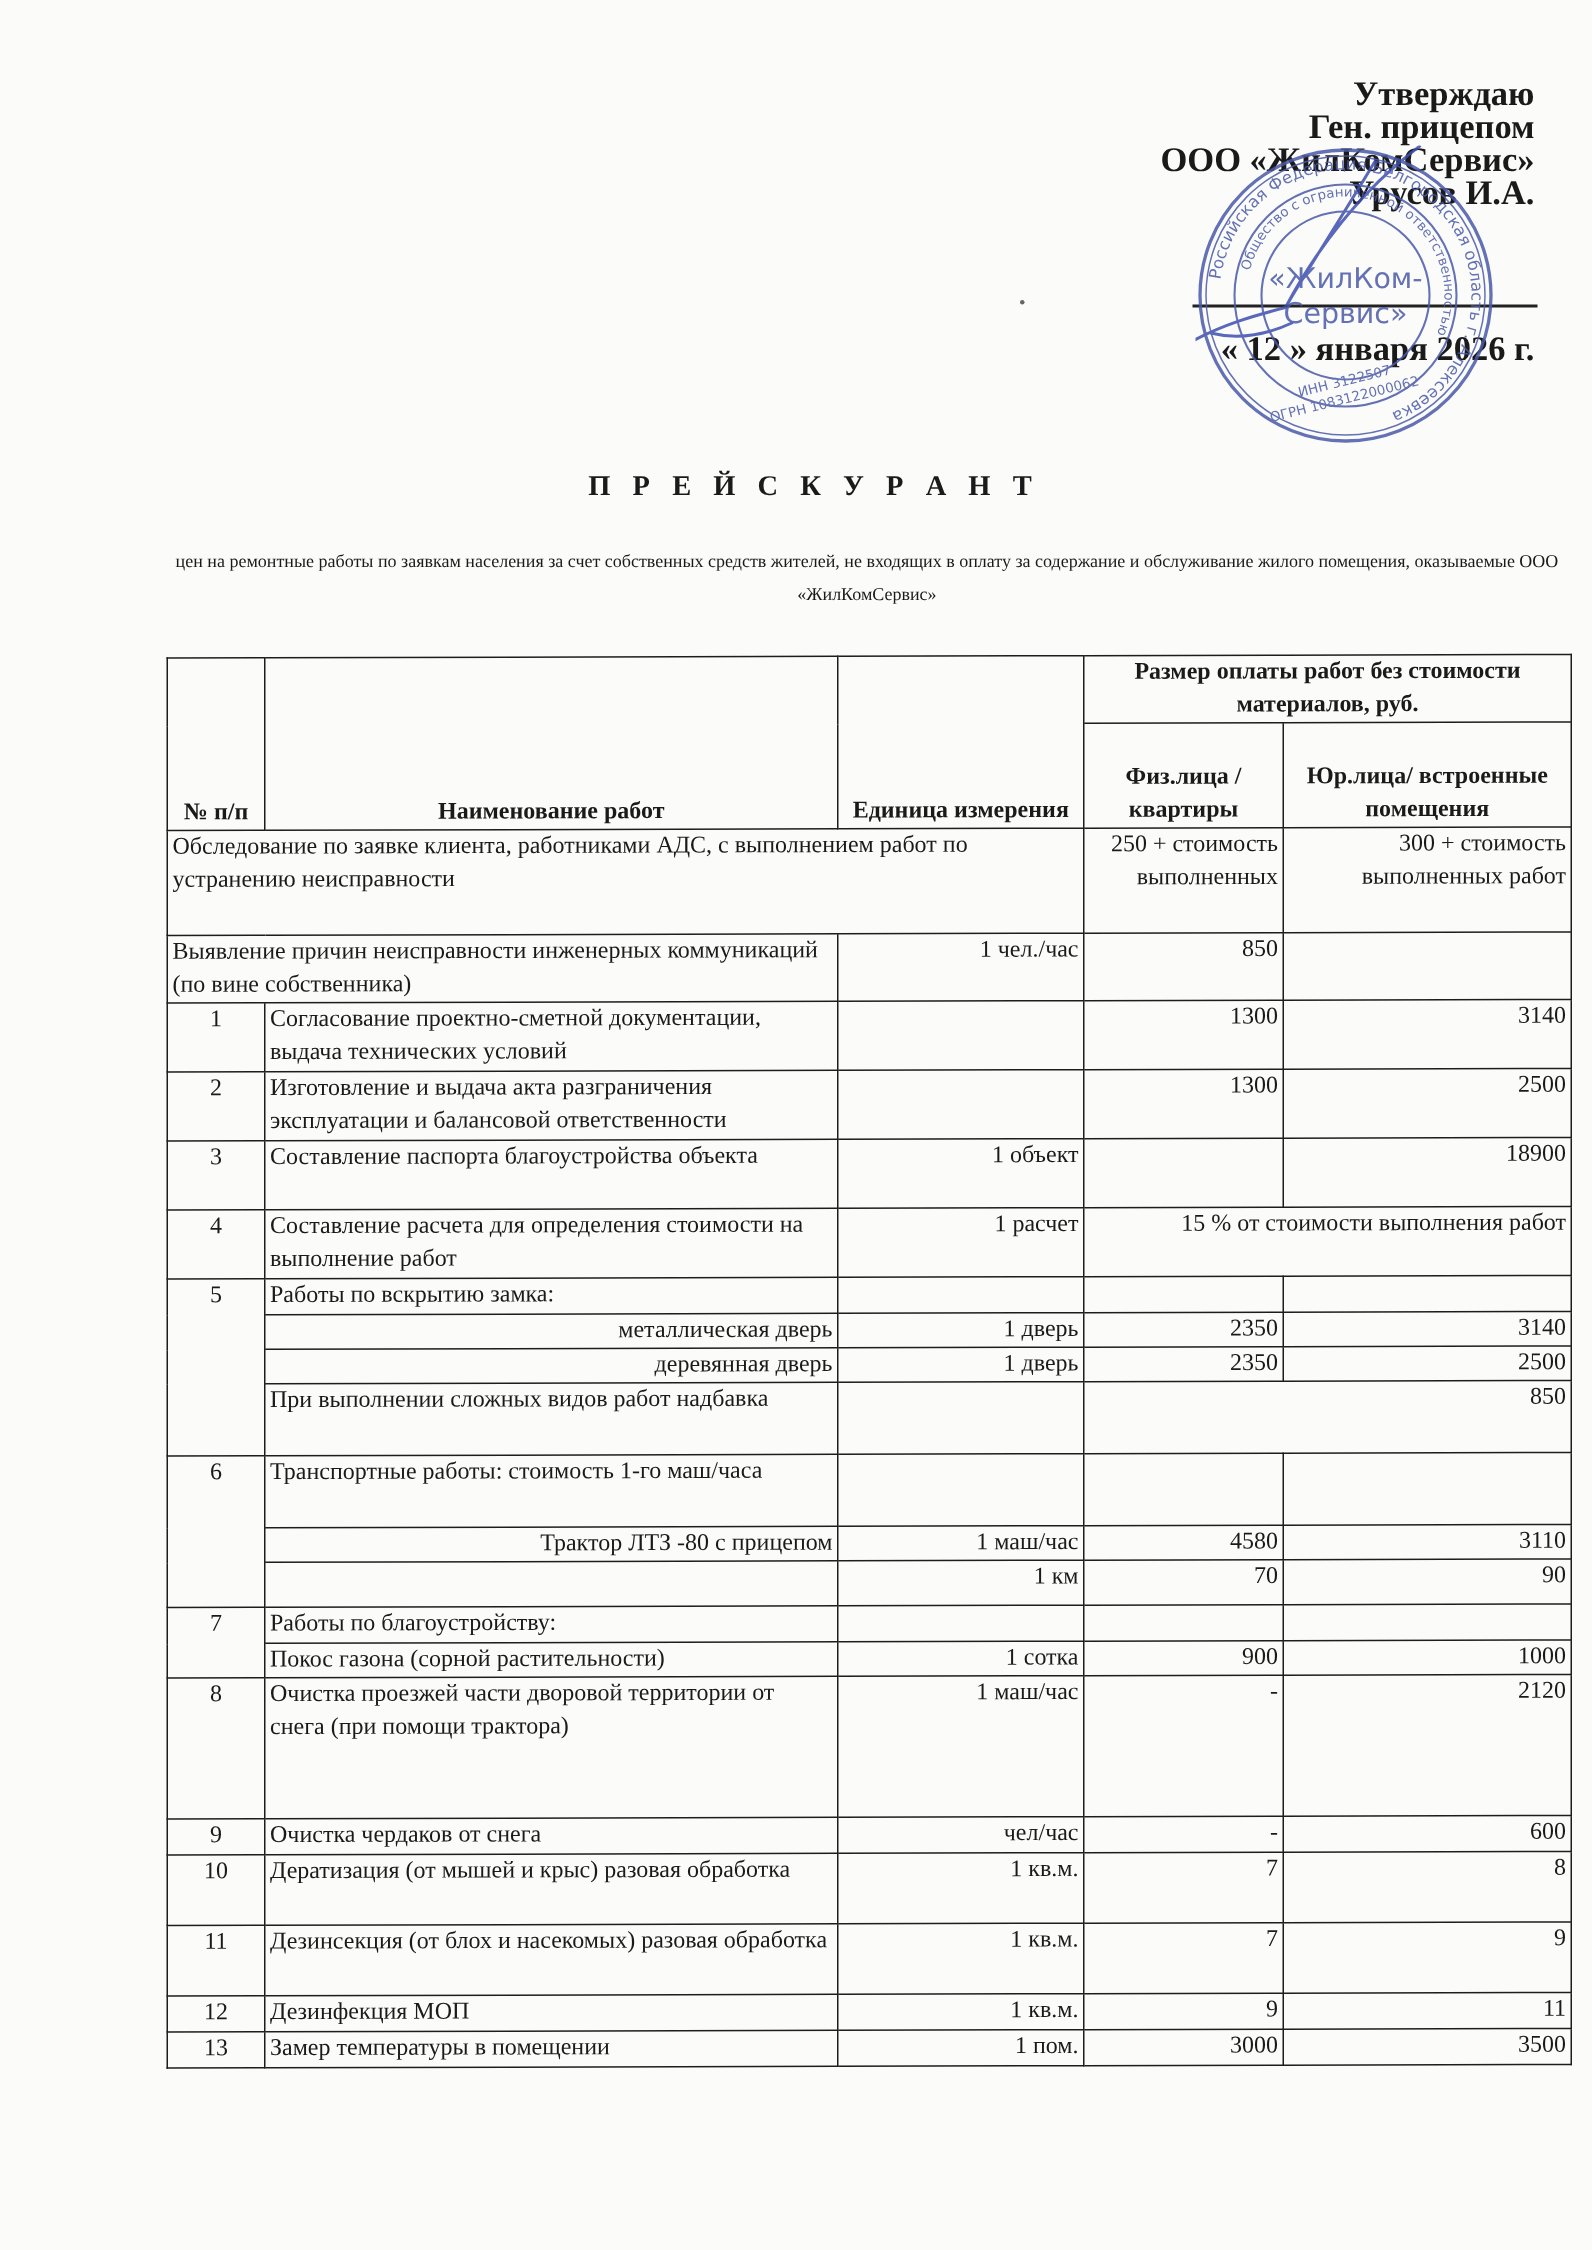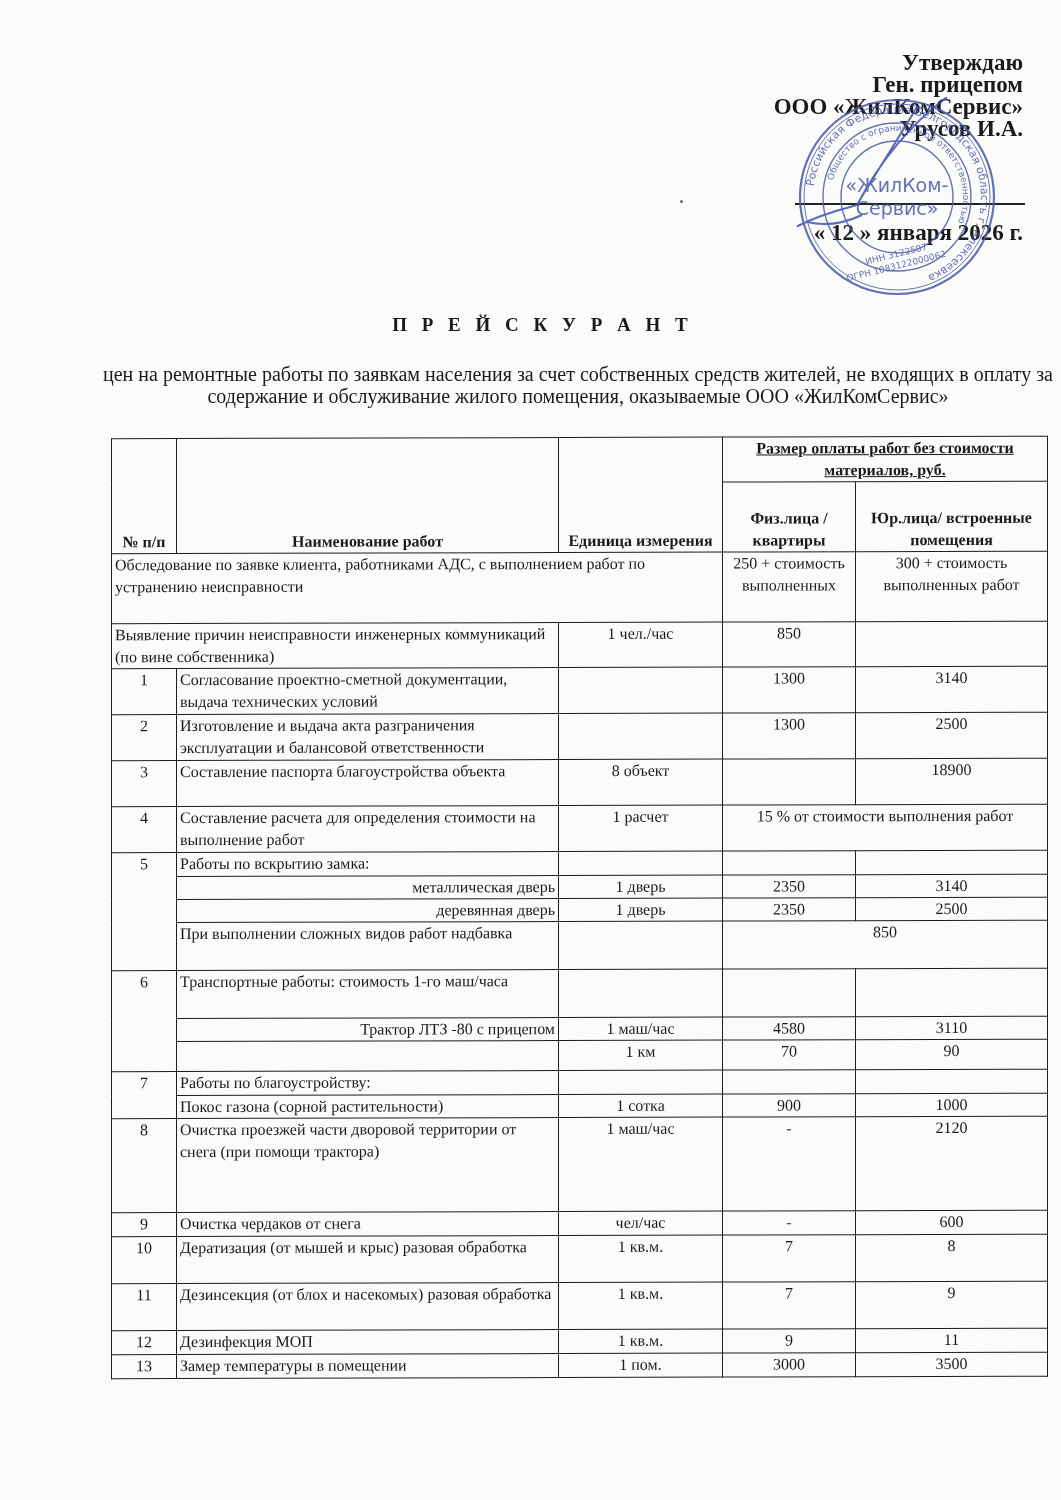--- a/index.html
+++ b/index.html
@@ -25,39 +25,39 @@
     pointer-events: none; opacity: 0.85;
   }
   .stray-dot { position: absolute; width: 3px; height: 3px; background: #666; border-radius: 50%; }
 
   .title {
     position: absolute; left: 0; right: 0; top: 314px; text-align: center;
     font-weight: bold; font-size: 19px; letter-spacing: 5px; padding-left: 24px;
   }
   .subtitle {
     position: absolute; left: 95px; width: 966px; top: 363px; text-align: center;
-    font-size: 20px; line-height: 22px;
+    font-size: 12px; line-height: 22px;
   }
   .subtitle .since { font-weight: bold; display: block; }
 
   table.price {
     position: absolute; left: 111px; top: 437px; width: 936px;
     border-collapse: collapse; table-layout: fixed;
     font-size: 16px; line-height: 22px;
     transform: skewY(-0.15deg);
   }
   table.price td, table.price th {
     border: 1.6px solid #1d1d1d; padding: 0 3px; vertical-align: top;
     font-weight: normal;
   }
   table.price th { font-weight: bold; vertical-align: bottom; text-align: center; }
   .c-num { text-align: center; }
-  .c-center { text-align: center; }
+  .c-center { text-align: right; }
   .c-right { text-align: right; }
-  .head-group { vertical-align: top !important; text-decoration: underline; }
+  .head-group { vertical-align: top !important; }
 </style>
 </head>
 <body>
 
 <div class="approval">
   <span class="line">Утверждаю</span>
   <span class="line">Ген. прицепом</span>
   <span class="line">ООО «ЖилКомСервис»</span>
   <span class="line">Урусов И.А.</span>
   <div class="sig-line"></div>
@@ -138,21 +138,21 @@
     <tr style="height:46px">
       <td class="c-num">2</td>
       <td>Изготовление и выдача акта разграничения эксплуатации и балансовой ответственности</td>
       <td class="c-center"></td>
       <td class="c-center">1300</td>
       <td class="c-center">2500</td>
     </tr>
     <tr style="height:46px">
       <td class="c-num">3</td>
       <td>Составление паспорта благоустройства объекта</td>
-      <td class="c-center">8 объект</td>
+      <td class="c-center">1 объект</td>
       <td class="c-center"></td>
       <td class="c-center">18900</td>
     </tr>
 
     <tr style="height:46px">
       <td class="c-num">4</td>
       <td>Составление расчета для определения стоимости на выполнение работ</td>
       <td class="c-center">1 расчет</td>
       <td colspan="2" class="c-center">15 % от стоимости выполнения работ</td>
     </tr>

